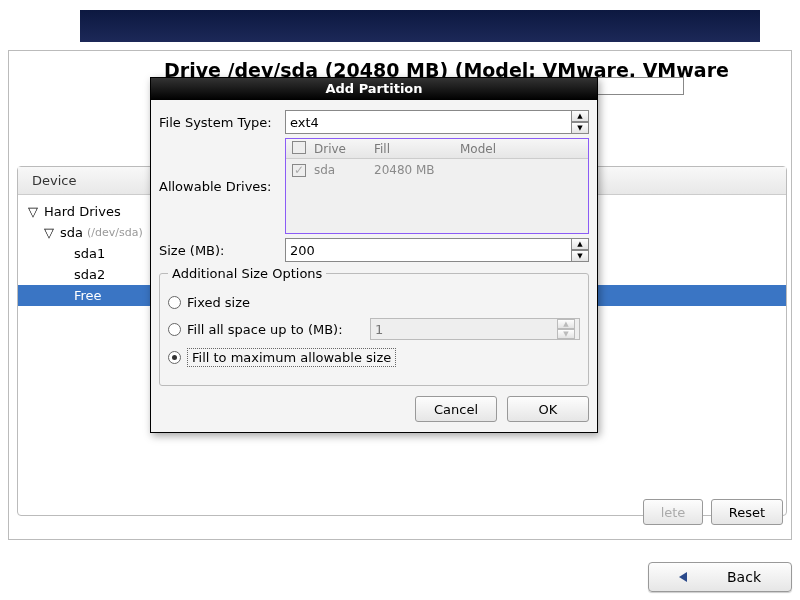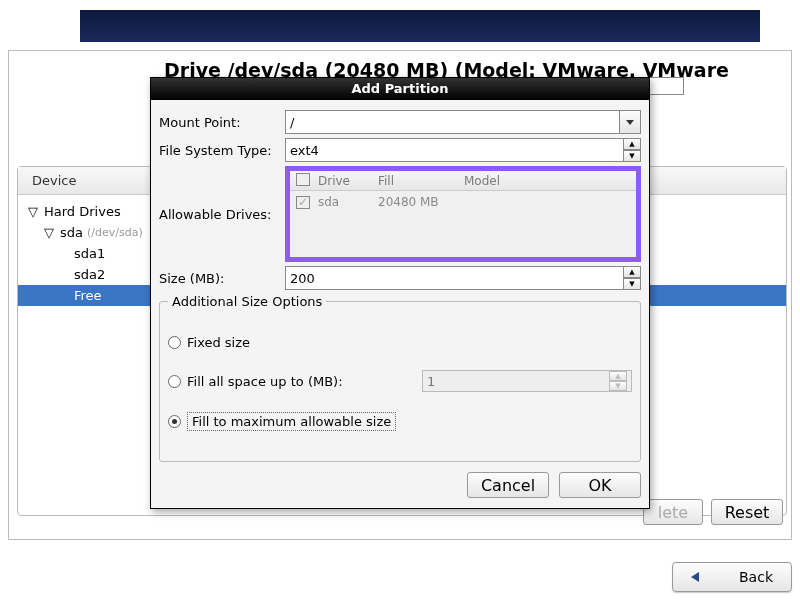--- a/index.html
+++ b/index.html
@@ -15,52 +15,52 @@
 .col-header { height: 28px; background: linear-gradient(#f8f8f8,#e8e8e8); border-bottom: 1px solid #ccc; display: flex; align-items: center; }
 .col-header span { padding: 0 14px; color: #333; border-right: 1px solid #ddd; height: 100%; display: flex; align-items: center; font-size: 13px; }
 .tree-body { padding: 6px 0; }
 .tree-row { padding: 3px 8px; display: flex; align-items: center; gap: 4px; }
 .tree-row.sel { background: #3a75c4; color: #fff; }
 .expander { width: 14px; display: inline-block; text-align: center; }
 .dim { color: #999; font-size: 11px; }
 
 .btn-row-bottom { position: absolute; right: 8px; bottom: 14px; display: flex; gap: 8px; }
 .btn-row-nav { position: absolute; right: 8px; bottom: 8px; display: flex; gap: 10px; }
-.btn { background: linear-gradient(#fdfdfd,#e6e6e6); border: 1px solid #999; border-radius: 3px; height: 26px; padding: 0 16px; display: flex; align-items: center; justify-content: center; gap: 6px; cursor: pointer; font-size: 16px; }
-.btn.nav { height: 30px; padding: 0 18px; border-radius: 4px; box-shadow: 0 1px 1px rgba(0,0,0,.2); font-size: 14px; gap: 40px; }
+.btn { background: linear-gradient(#fdfdfd,#e6e6e6); border: 1px solid #999; border-radius: 3px; height: 26px; padding: 0 16px; display: flex; align-items: center; justify-content: center; gap: 6px; cursor: pointer; font-size: 13px; }
+.btn.nav { height: 30px; padding: 0 30px; border-radius: 4px; box-shadow: 0 1px 1px rgba(0,0,0,.2); font-size: 14px; gap: 40px; }
 .btn.dis { color: #aaa; }
 .arrow-l { width: 0; height: 0; border-top: 5px solid transparent; border-bottom: 5px solid transparent; border-right: 8px solid #2b4a8b; }
 .arrow-r { width: 0; height: 0; border-top: 5px solid transparent; border-bottom: 5px solid transparent; border-left: 8px solid #2b4a8b; }
 
 
-.dialog { position: absolute; left: 150px; top: 77px; width: 500px; background: #f4f4f4; border: 1px solid #000; box-shadow: 2px 3px 8px rgba(0,0,0,.35); }
+.dialog { position: absolute; left: 150px; top: 77px; width: 448px; background: #f4f4f4; border: 1px solid #000; box-shadow: 2px 3px 8px rgba(0,0,0,.35); }
 .dlg-title { background: linear-gradient(#333,#000); color: #fff; font-weight: bold; text-align: center; height: 22px; line-height: 22px; font-size: 13px; }
 .dlg-body { padding: 6px 8px 10px 8px; }
 .form-row { display: flex; align-items: center; margin: 4px 0; gap: 6px; }
 .form-row label.k { width: 120px; }
 .input { flex: 1; height: 24px; border: 1px solid #888; background: #fff; padding: 0 4px; font-size: 13px; }
 .select-wrap { flex: 1; display: flex; }
 .select-wrap .input { border-right: none; }
 .select-btn { width: 22px; height: 24px; border: 1px solid #888; background: linear-gradient(#fdfdfd,#e4e4e4); display: flex; align-items: center; justify-content: center; cursor: pointer; }
 .caret-d { width: 0; height: 0; border-left: 4px solid transparent; border-right: 4px solid transparent; border-top: 5px solid #333; }
 .spinny { width: 18px; display:flex; flex-direction:column; }
 .spinny div{ flex:1; border:1px solid #888; background:linear-gradient(#fdfdfd,#e4e4e4); display:flex; align-items:center; justify-content:center; font-size:7px;}
 
-.drives-table { flex: 1; border: 5px solid #8b5cf6; background: #f0f0f0; height: 96px; }
+.drives-table { flex: 1; border: 1px solid #8b5cf6; background: #f0f0f0; height: 96px; }
 .dt-head { display:flex; background: linear-gradient(#f6f6f6,#e6e6e6); border-bottom:1px solid #ccc; height:20px; align-items:center; color:#7a7a7a; }
 .dt-head span, .dt-row span { padding: 0 6px; font-size: 12px; }
 .dt-row { display:flex; align-items:center; height:22px; color:#8a8a8a; }
 .cb { width: 13px; height: 13px; border: 1px solid #888; background: #fff; display:inline-flex; align-items:center; justify-content:center; font-size:10px; }
 .cb.on::after { content:"✓"; color:#333; font-weight:bold; }
 .cb.dis { background:#eee; }
 .cb.dis.on::after { color:#aaa; }
 
 fieldset { border:1px solid #bbb; border-radius:3px; padding:6px 8px 10px; margin-top:4px; }
 legend { padding: 0 4px; }
-.radio-row, .check-row { display:flex; align-items:center; gap:6px; margin:20px 0; }
+.radio-row, .check-row { display:flex; align-items:center; gap:6px; margin:8px 0; }
 .radio { width:13px; height:13px; border:1px solid #666; border-radius:50%; background:#fff; display:inline-flex; align-items:center; justify-content:center; cursor:pointer; }
 .radio.sel::after { content:""; width:5px; height:5px; background:#333; border-radius:50%; }
 .dotted { border:1px dotted #666; padding:1px 4px; }
 .spin-dis { width:210px; height:22px; border:1px solid #bbb; background:#eee; margin-left:auto; display:flex; align-items:center; padding:0 4px; color:#777; }
 .spin-dis .spinny div{ border-color:#bbb; color:#bbb;}
 
 .dlg-btns { display:flex; justify-content:flex-end; gap:10px; margin-top:10px; }
 .dlg-btns .btn { width:82px; justify-content:center; }
 </style>
 </head>
@@ -112,29 +112,20 @@
   <div class="btn nav">
     <span class="arrow-l"></span>
     <span>Back</span>
   </div>
 </div>
 
 <div class="dialog">
   <div class="dlg-title">Add Partition</div>
   <div class="dlg-body">
 
-    <div class="form-row">
-      <label class="k">Mount Point:</label>
-      <div class="select-wrap">
-        <input class="input" value="/" style="">
-        <div class="select-btn">
-            <span class="caret-d"></span>
-          </div>
-      </div>
-    </div>
 
     <div class="form-row">
       <label class="k">File System Type:</label>
       <div class="select-wrap">
         <input class="input" value="ext4" style="">
         <div class="spinny" style="height:24px">
           <div>▲</div>
           <div>▼</div>
         </div>
       </div>

